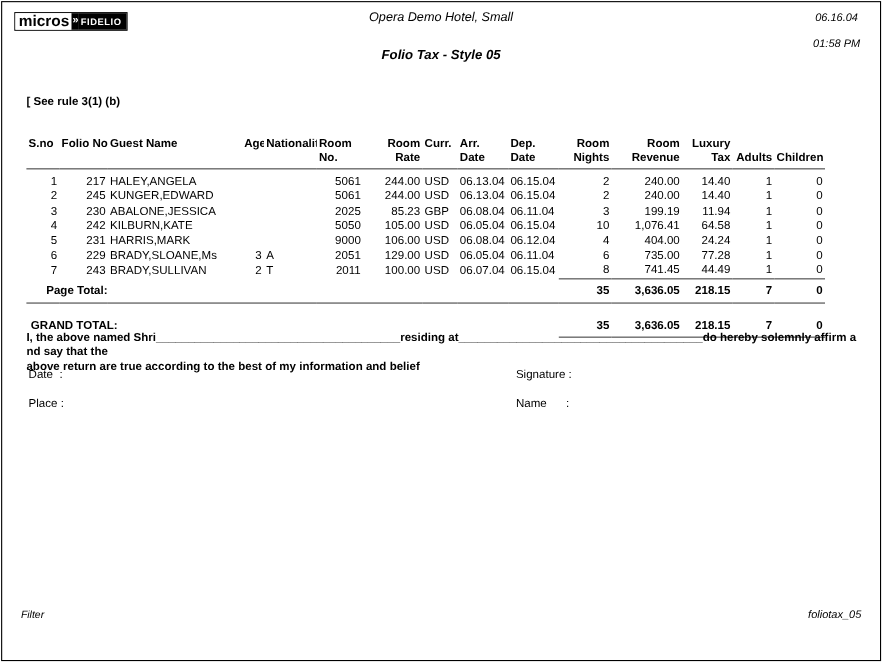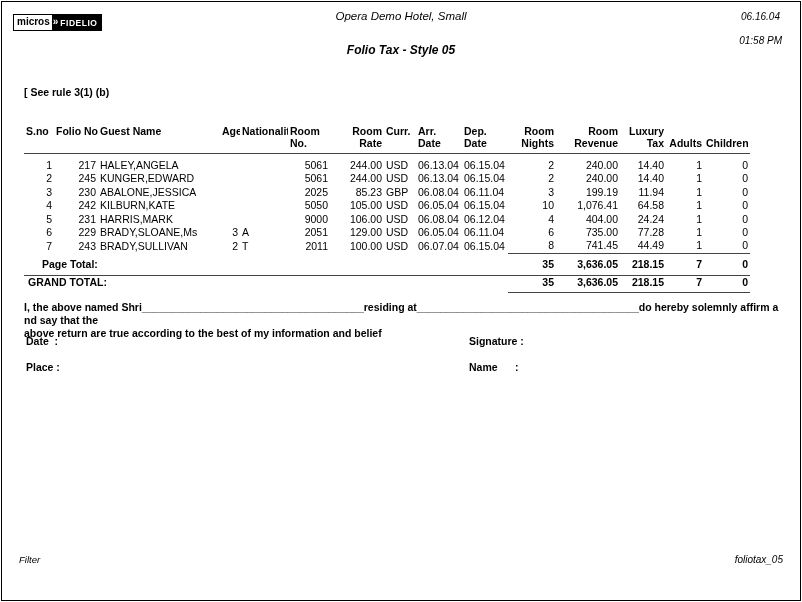--- a/index.html
+++ b/index.html
@@ -17,21 +17,21 @@
     background: #fff;
     overflow: hidden;
   }
 
   
   .logo-block { position: absolute; top: 9px; left: 11px; }
   .mf-logo {
     display: inline-flex; align-items: stretch;
     border: 1px solid #000; font-weight: bold; line-height: 12px;
   }
-  .mf-logo .micros { background: #fff; color: #000; font-size: 10px; padding: 1px 2px 1px 3px; }
+  .mf-logo .micros { background: #fff; color: #000; font-size: 14px; padding: 1px 2px 1px 3px; }
   .mf-logo .fidelio { background: #000; color: #fff; font-size: 8.5px; padding: 2px 4px 1px 2px; letter-spacing: .5px; }
   .mf-logo .chev { background: #000; color: #fff; font-size: 10px; padding: 1px 0 1px 1px; }
   .opera-logo { margin-top: 3px; display: flex; align-items: center; height: 22px; }
   .opera-logo svg { display: block; }
 
   .hotel-name {
     position: absolute; top: 8px; left: 0; right: 0;
     text-align: center; font-style: italic; font-size: 11.5px;
   }
   .report-title {
@@ -52,33 +52,33 @@
   tbody td { line-height: 13.4px; }
   tbody tr:first-child td { padding-top: 5px; }
   .al { text-align: left; } .ar { text-align: right; }
   .vt { vertical-align: top; } .vb { vertical-align: bottom; }
   tr.page-total-row td {
     font-weight: bold; padding-top: 4px; padding-bottom: 5px;
     border-bottom: 1px solid #444;
   }
   tr.page-total-row td.num { border-top: 1px solid #444; }
   tr.page-total-row td.lbl { padding-left: 18px; text-align: left; }
-  tr.grand-total-row td { font-weight: bold; padding-top: 0; padding-bottom: 4px; }
+  tr.grand-total-row td { font-weight: bold; padding-top: 14px; padding-bottom: 4px; }
   tr.grand-total-row td.num { border-bottom: 1px solid #444; }
   tr.grand-total-row td.lbl { padding-left: 4px; text-align: left; }
 
   
   .affirmation {
     position: absolute; top: 299px; left: 22px; width: 760px;
     font-weight: bold; font-size: 10.5px; line-height: 13px;
     word-break: break-all; white-space: normal;
   }
 
   
-  .sig-label { position: absolute; font-weight: bold; font-size: 10.5px; white-space: pre; }
+  .sig-label { position: absolute; font-weight: normal; font-size: 10.5px; white-space: pre; }
   .lbl-date { top: 333px; left: 24px; }
   .lbl-signature { top: 333px; left: 467px; }
   .lbl-place { top: 359px; left: 24px; }
   .lbl-name { top: 359px; left: 467px; }
 
   
   .footer-filter-label { position: absolute; top: 552px; left: 17px; font-style: italic; font-size: 9.5px; }
   .footer-filter { position: absolute; top: 552px; left: 40px; font-size: 9.5px; line-height: 11px; }
   .footer-page { position: absolute; top: 553px; left: 0; right: 0; text-align: center; font-style: italic; font-size: 10px; }
   .footer-repid { position: absolute; top: 552px; right: 17px; font-style: italic; font-size: 10px; }

